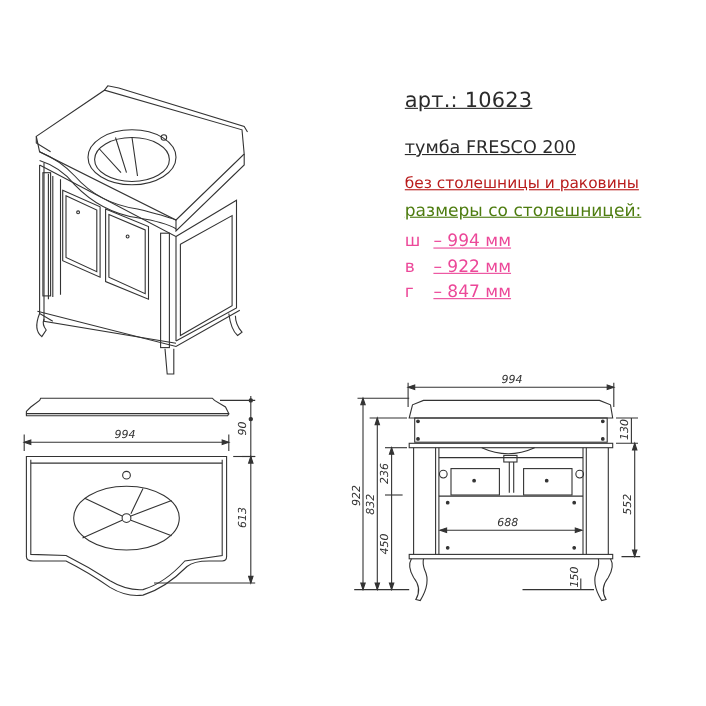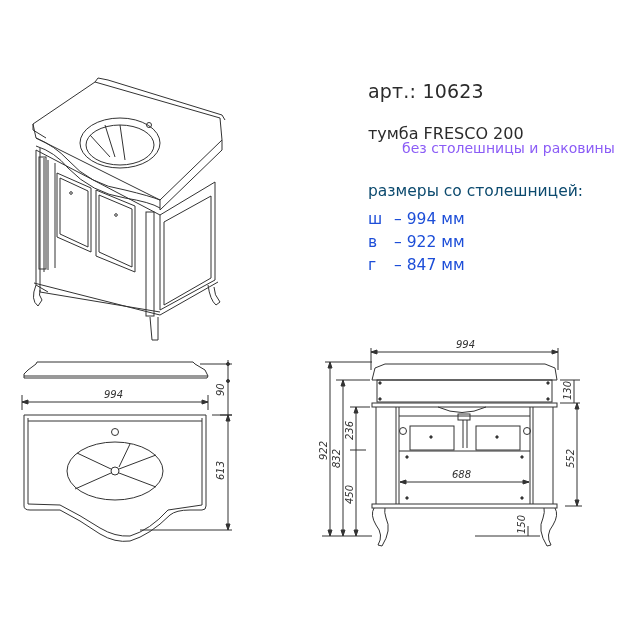--- a/index.html
+++ b/index.html
@@ -1,23 +1,23 @@
 <!DOCTYPE html>
 <html><head>
 <meta charset="utf-8">
 <style>
   html, body { margin:0; padding:0; background:#ffffff; }
   body { width:642px; height:642px; position:relative; overflow:hidden; font-family:"DejaVu Sans", sans-serif; color:#2a2a2a; }
-  .abs { position:absolute; }
+  .abs { position:absolute;text-decoration:underline; }
   svg { position:absolute; left:0; top:0; }
   .article { left:368px; top:80px; font-size:19px; color:#2b2b2b; letter-spacing:0.2px; }
   .model { left:368px; top:124px; font-size:16px; color:#2b2b2b; }
-  .sub { left:368px; top:140px; font-size:14px; color:#8b5cf6;margin-left:34px; }
-  .sizes-title { left:368px; top:182px; font-size:15.5px; color:#0c4a6e; }
-  .dim-row { left:368px; font-size:15.5px; color:#1d4ed8; }
+  .sub { left:368px; top:159px; font-size:14px; color:#b91c1c; }
+  .sizes-title { left:368px; top:182px; font-size:15.5px; color:#4d7c0f; }
+  .dim-row { left:368px; font-size:15.5px; color:#ec4899; }
   .dim-row .k { display:inline-block; width:26px; }
   .dim-label { font-family:"DejaVu Sans", sans-serif; font-style:italic; font-size:10px; fill:#333; }
 </style>
 </head>
 <body>
 
 <svg width="642" height="642" viewBox="0 0 642 642">
   <g fill="none" stroke="#333" stroke-width="1">
 
     <path d="M33 124 L95 82 L220 118 L222 140 L160 200 L36 138 Z" fill="#fff"></path>

